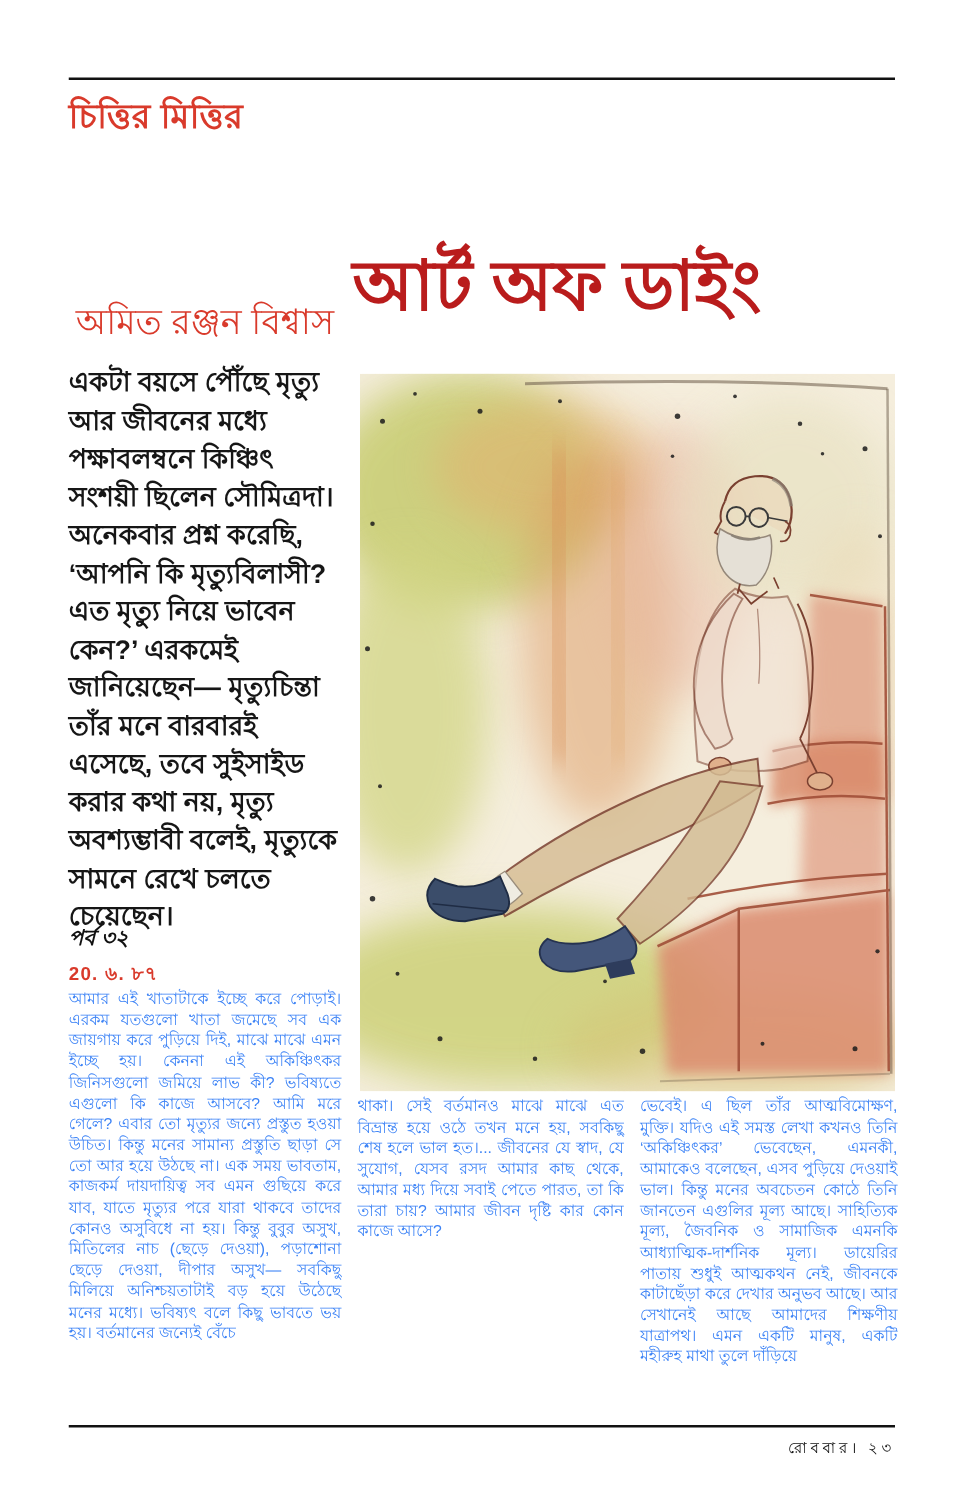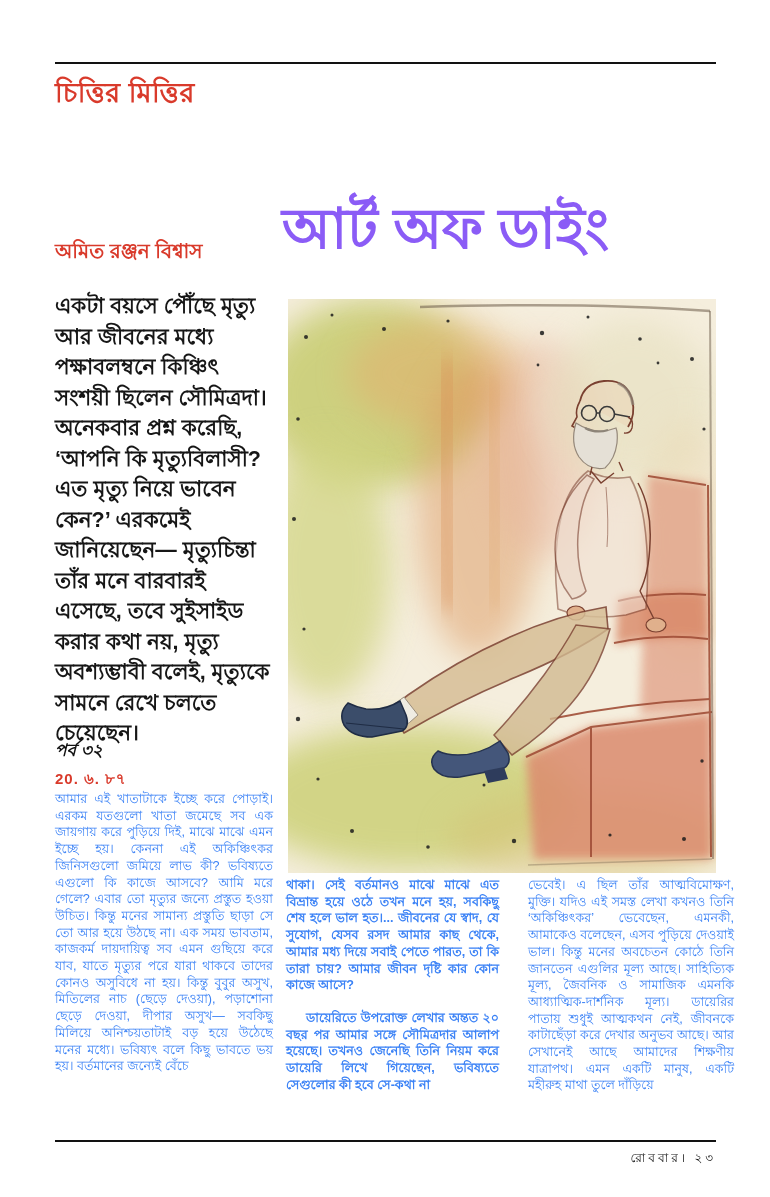--- a/index.html
+++ b/index.html
@@ -5,32 +5,32 @@
   * { margin:0; padding:0; box-sizing:border-box; }
   html,body { background:#ffffff; }
   body { font-family:"Liberation Sans","DejaVu Sans",sans-serif; color:#141414; }
   .page { position:relative; width:770px; height:1197px; background:#ffffff; overflow:hidden; margin:0 auto;border-radius:28px; }
 
   .rule { position:absolute; left:55px; width:661px; background:#121212; }
   .top-rule { top:62px; height:2px; }
   .bottom-rule { top:1140px; height:1.5px; }
 
   .section-title { position:absolute; left:55px; top:72px; font-size:27px; font-weight:bold; color:#d93a2b; letter-spacing:.5px; }
-  .author { position:absolute; left:55px; top:236px; width:218px; text-align:left; font-size:20px; font-weight:bold; color:#d93a2b; }
-  .headline { position:absolute; left:282px; top:200px; width:440px; font-size:56px; line-height:1.05; font-weight:800; color:#8b5cf6; }
+  .author { position:absolute; left:55px; top:236px; width:218px; text-align:center; font-size:28px; font-weight:normal; color:#d93a2b; }
+  .headline { position:absolute; left:282px; top:200px; width:440px; font-size:56px; line-height:1.05; font-weight:800; color:#b91c1c; }
 
   .lede { position:absolute; left:55px; top:291px; width:221px; font-size:21.5px; line-height:30.5px; font-weight:600; color:#161616; }
 
   .part-label { position:absolute; left:55px; top:737px; font-size:17px; font-weight:bold; color:#111;font-style:italic; }
   .entry-date { position:absolute; left:55px; top:767px; font-size:15px; font-weight:bold; color:#d93a2b; letter-spacing:1px; }
 
   .body-col { position:absolute; font-size:12.6px; line-height:16.7px; text-align:justify; color:#3b82f6; }
   .col1 { left:55px;  top:791px; width:218px; height:326px; }
-  .col2 { left:286px; top:877px; width:213px; height:240px;font-weight:bold; }
-  .col3 { left:512px; top:877px; width:206px; height:240px;margin-left:16px; }
+  .col2 { left:286px; top:877px; width:213px; height:240px; }
+  .col3 { left:512px; top:877px; width:206px; height:240px; }
   .col2 p.second { margin-top:16px; text-indent:20px; }
 
   .illustration { position:absolute; left:288px; top:299px; width:428px; height:574px; }
   .illustration svg { display:block; width:100%; height:100%; }
 
   .footer { position:absolute; top:1149px; right:54px; font-size:12px; color:#111; letter-spacing:3px; }
 </style>
 </head>
 <body>
 
@@ -154,21 +154,20 @@
     </svg>
   </figure>
 
   <div class="part-label">পর্ব ৩২</div>
   <div class="entry-date">20. ৬. ৮৭</div>
 
   <div class="body-col col1">আমার এই খাতাটাকে ইচ্ছে করে পোড়াই। এরকম যতগুলো খাতা জমেছে সব এক জায়গায় করে পুড়িয়ে দিই, মাঝে মাঝে এমন ইচ্ছে হয়। কেননা এই অকিঞ্চিৎকর জিনিসগুলো জমিয়ে লাভ কী? ভবিষ্যতে এগুলো কি কাজে আসবে? আমি মরে গেলে? এবার তো মৃত্যুর জন্যে প্রস্তুত হওয়া উচিত। কিন্তু মনের সামান্য প্রস্তুতি ছাড়া সে তো আর হয়ে উঠছে না। এক সময় ভাবতাম, কাজকর্ম দায়দায়িত্ব সব এমন গুছিয়ে করে যাব, যাতে মৃত্যুর পরে যারা থাকবে তাদের কোনও অসুবিধে না হয়। কিন্তু বুবুর অসুখ, মিতিলের নাচ (ছেড়ে দেওয়া), পড়াশোনা ছেড়ে দেওয়া, দীপার অসুখ— সবকিছু মিলিয়ে অনিশ্চয়তাটাই বড় হয়ে উঠেছে মনের মধ্যে। ভবিষ্যৎ বলে কিছু ভাবতে ভয় হয়। বর্তমানের জন্যেই বেঁচে</div>
 
   <div class="body-col col2">
     <p>থাকা। সেই বর্তমানও মাঝে মাঝে এত বিভ্রান্ত হয়ে ওঠে তখন মনে হয়, সবকিছু শেষ হলে ভাল হত।... জীবনের যে স্বাদ, যে সুযোগ, যেসব রসদ আমার কাছ থেকে, আমার মধ্য দিয়ে সবাই পেতে পারত, তা কি তারা চায়? আমার জীবন দৃষ্টি কার কোন কাজে আসে?</p>
-    <p class="second">ডায়েরিতে উপরোক্ত লেখার অন্তত ২০ বছর পর আমার সঙ্গে সৌমিত্রদার আলাপ হয়েছে। তখনও জেনেছি তিনি নিয়ম করে ডায়েরি লিখে গিয়েছেন, ভবিষ্যতে সেগুলোর কী হবে সে-কথা না</p>
   </div>
 
   <div class="body-col col3">ভেবেই। এ ছিল তাঁর আত্মবিমোক্ষণ, মুক্তি। যদিও এই সমস্ত লেখা কখনও তিনি ‘অকিঞ্চিৎকর’ ভেবেছেন, এমনকী, আমাকেও বলেছেন, এসব পুড়িয়ে দেওয়াই ভাল। কিন্তু মনের অবচেতন কোঠে তিনি জানতেন এগুলির মূল্য আছে। সাহিত্যিক মূল্য, জৈবনিক ও সামাজিক এমনকি আধ্যাত্মিক-দার্শনিক মূল্য। ডায়েরির পাতায় শুধুই আত্মকথন নেই, জীবনকে কাটাছেঁড়া করে দেখার অনুভব আছে। আর সেখানেই আছে আমাদের শিক্ষণীয় যাত্রাপথ। এমন একটি মানুষ, একটি মহীরুহ মাথা তুলে দাঁড়িয়ে</div>
 
   <div class="rule bottom-rule"></div>
 
   <div class="footer">রোববার। ২৩</div>
 
 </div>
 

